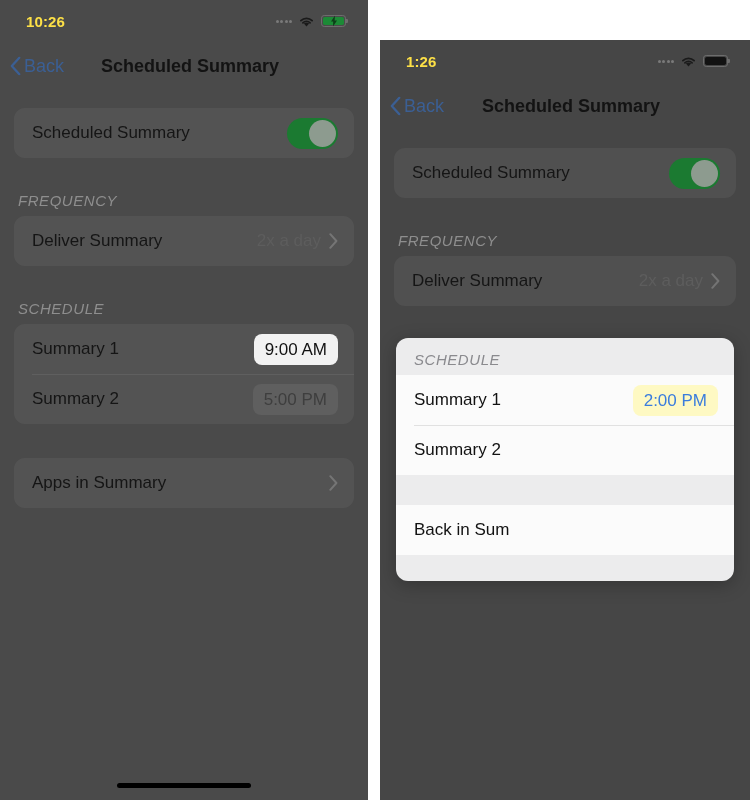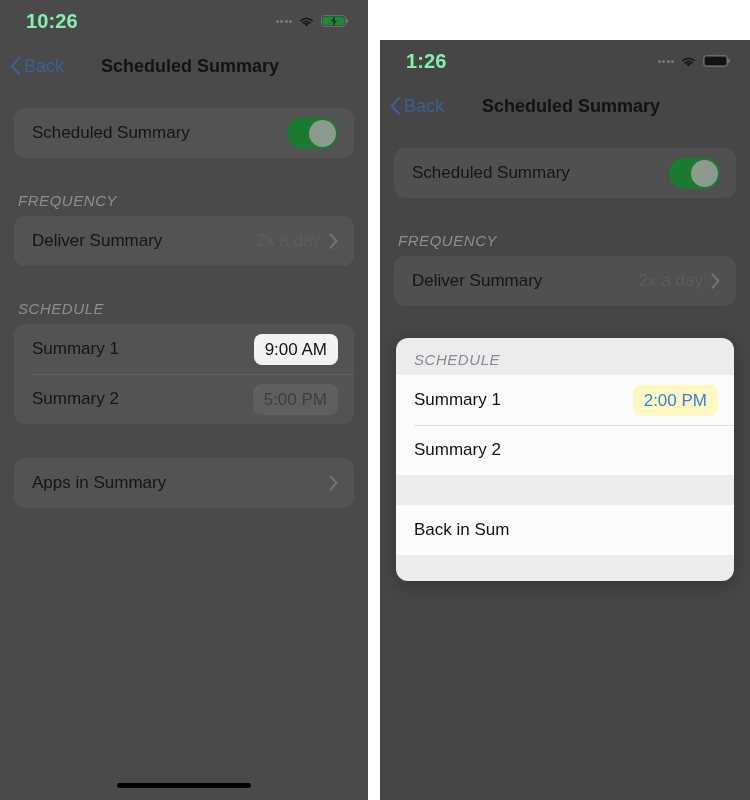--- a/index.html
+++ b/index.html
@@ -44,23 +44,23 @@
     position: absolute;
     top: 0; left: 0; right: 0;
     height: 42px;
     display: flex;
     align-items: center;
     justify-content: space-between;
     padding: 0 22px 0 26px;
     box-sizing: border-box;
   }
   .status-time {
-    font-size: 20px;
+    font-size: 15px;
     font-weight: bold;
-    color: #86efac;
+    color: #fde047;
     letter-spacing: 0.1px;
   }
   .status-right {
     display: flex;
     align-items: center;
     gap: 6px;
   }
   .sig-dots { display: flex; align-items: flex-end; gap: 1.5px; }
   .sig-dots i {
     display: block;

